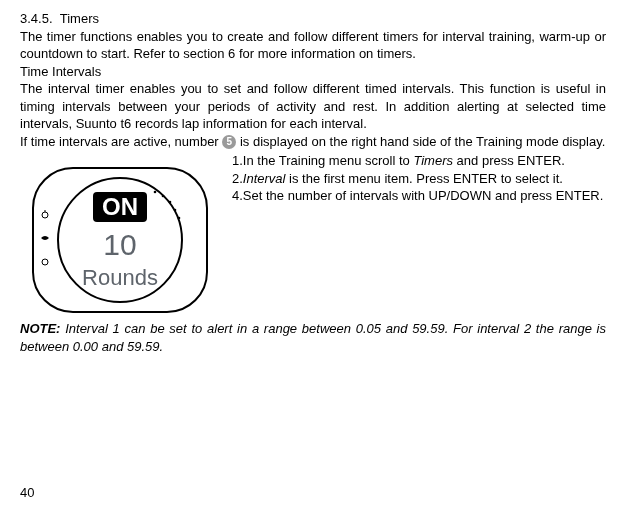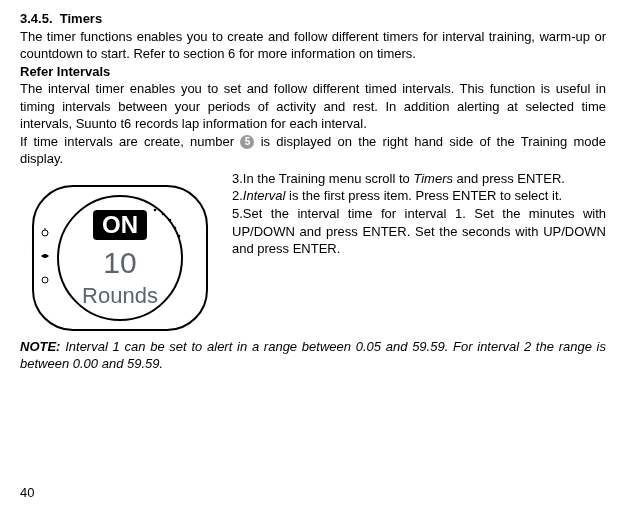--- a/index.html
+++ b/index.html
@@ -10,21 +10,21 @@
     line-height: 1.35;
     color: #000;
     background: #fff;
     width: 626px;
     height: 510px;
     box-sizing: border-box;
     padding: 10px 20px 10px 20px;
     position: relative;
   }
   .section-heading {
-    font-weight: bold;
+    font-weight: normal;
   }
   .para {
     text-align: justify;
   }
   .two-col {
     display: flex;
     gap: 12px;
     margin-top: 2px;
   }
   .watch-wrap {
@@ -75,26 +75,26 @@
 </style>
 </head>
 <body>
 
 <div class="section-heading">
   <span>3.4.5.</span>&nbsp;&nbsp;<span>Timers</span>
 </div>
 
 <div class="para">The timer functions enables you to create and follow different timers for interval training, warm-up or countdown to start. Refer to section 6 for more information on timers.</div>
 
-<div class="section-heading">Refer Intervals</div>
+<div class="section-heading">Time Intervals</div>
 
 <div class="para">The interval timer enables you to set and follow different timed intervals. This function is useful in timing intervals between your periods of activity and rest. In addition alerting at selected time intervals, Suunto t6 records lap information for each interval.</div>
 
 <div class="para">
-  <span>If time intervals are create, number </span><span class="circle-num">5</span><span> is displayed on the right hand side of the Training mode display.</span>
+  <span>If time intervals are active, number </span><span class="circle-num">5</span><span> is displayed on the right hand side of the Training mode display.</span>
 </div>
 
 <div class="two-col">
   <div class="watch-wrap">
     <svg class="watch-svg" viewBox="0 0 190 160">
 
       <rect x="8" y="8" width="174" height="144" rx="40" ry="40" fill="#fff" stroke="#000" stroke-width="2"></rect>
 
       <circle cx="95" cy="80" r="62" fill="#fff" stroke="#000" stroke-width="2"></circle>
 
@@ -113,26 +113,26 @@
       <text x="95" y="55" text-anchor="middle" font-family="Arial" font-size="24" font-weight="bold" fill="#fff">ON</text>
 
       <text x="95" y="95" text-anchor="middle" font-family="Arial" font-size="30" fill="#5e646b">10</text>
 
       <text x="95" y="125" text-anchor="middle" font-family="Arial" font-size="22" fill="#5e646b">Rounds</text>
     </svg>
   </div>
 
   <div class="instruction-col">
     <div>
-      <span>3.In the Training menu scroll to </span><span class="italic">Timers</span><span> and press ENTER.</span>
+      <span>1.In the Training menu scroll to </span><span class="italic">Timers</span><span> and press ENTER.</span>
     </div>
     <div>
-      <span>2.</span><span class="italic">Interval</span><span> is the first press item. Press ENTER to select it.</span>
+      <span>2.</span><span class="italic">Interval</span><span> is the first menu item. Press ENTER to select it.</span>
     </div>
-    <div>5.Set the interval time for interval 1. Set the minutes with UP/DOWN and press ENTER. Set the seconds with UP/DOWN and press ENTER.</div>
+    <div>4.Set the number of intervals with UP/DOWN and press ENTER.</div>
   </div>
 </div>
 
 <div class="note">
   <span class="note-label">NOTE:</span><span>  Interval 1 can be set to alert in a range between 0.05 and 59.59. For interval 2 the range is between 0.00 and 59.59.</span>
 </div>
 
 <div class="page-num">40</div>
 
 </body></html>

